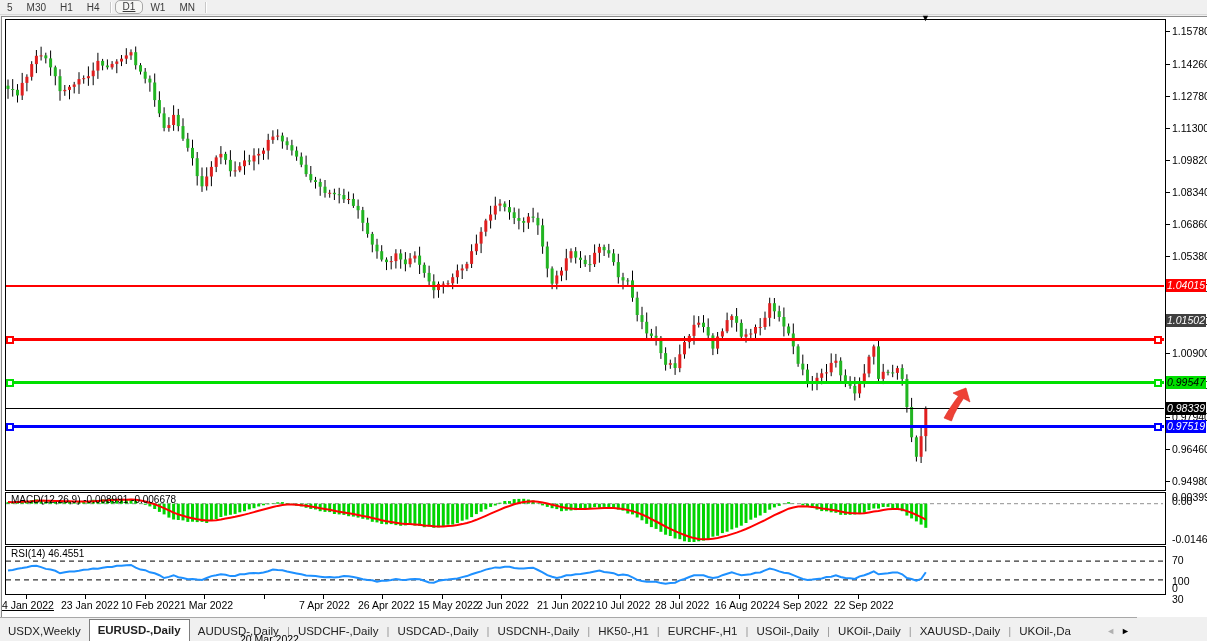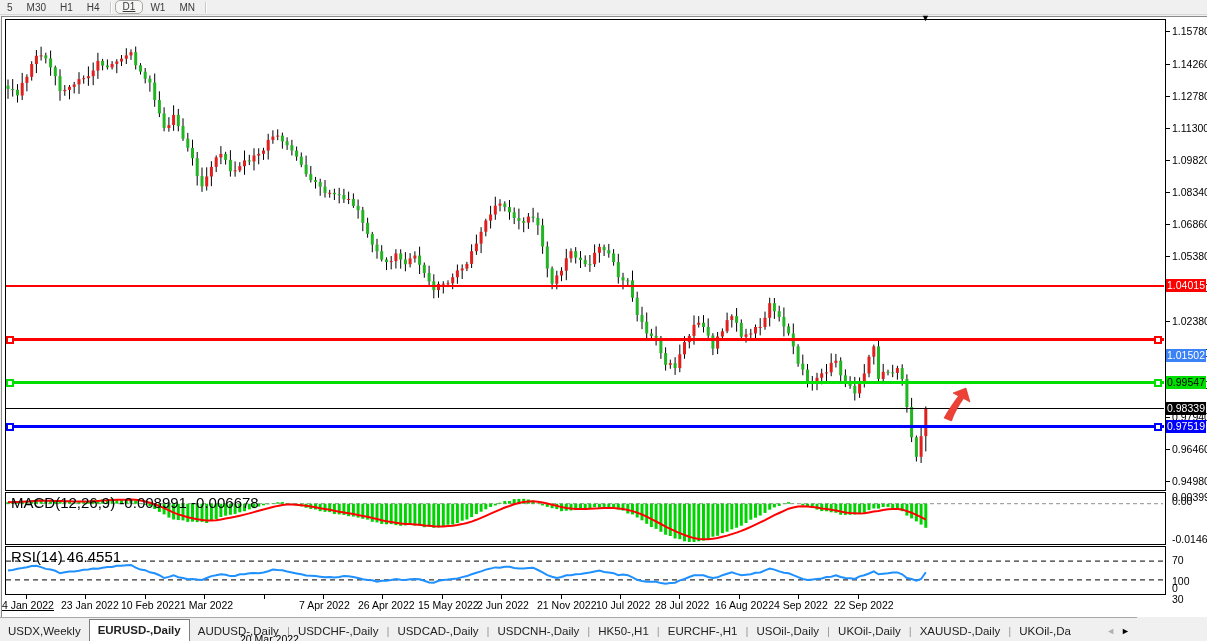--- a/index.html
+++ b/index.html
@@ -14,25 +14,25 @@
   
   #chart-window{position:absolute;left:1px;top:16px;width:1205px;height:600px;background:#ffffff;
                 border-left:1px solid #8a8a8a;border-top:1px solid #8a8a8a;}
   .frame{position:absolute;border:1px solid #000;pointer-events:none;z-index:3;}
   #title-bar{position:absolute;left:11px;top:21px;z-index:4;font-size:11px;color:#000;white-space:nowrap;}
   #title-bar .tri{font-size:8px;margin-right:6px;}
   #title-bar span{margin-right:4px;}
   #svg-holder{position:absolute;left:0;top:0;z-index:1;}
   .hline{position:absolute;left:6px;width:1158px;z-index:4;}
   .price-badge{position:absolute;left:1166px;width:40px;height:13px;line-height:13px;z-index:6;
-               font-size:10.5px;text-align:center;}
+               font-size:10.5px;text-align:center;font-style:italic;}
   .axis-lbl{position:absolute;left:1172px;height:12px;line-height:12px;font-size:10.5px;color:#000;z-index:2;white-space:nowrap;}
   .axis-tick{position:absolute;left:1165px;width:5px;height:1px;background:#000;z-index:2;}
   .handle{position:absolute;width:7px;height:7px;background:#fff;z-index:7;}
-  .pane-lbl{position:absolute;z-index:5;font-size:15px;color:#000;white-space:nowrap;}
+  .pane-lbl{position:absolute;z-index:5;font-size:10px;color:#000;white-space:nowrap;}
   .date-lbl{position:absolute;top:599px;font-size:10.5px;color:#000;z-index:2;white-space:nowrap;}
   .date-tick{position:absolute;top:595px;width:1px;height:4px;background:#000;z-index:2;}
   #shift-marker{position:absolute;left:921px;top:13px;font-size:9px;color:#000;z-index:5;}
   #arrow-ann{position:absolute;left:941px;top:387px;z-index:5;}
   
   #tab-bar{position:absolute;left:0;top:617px;width:1137px;height:24px;background:#f0f0f0;
            border-top:1px solid #a8a8a8;display:flex;align-items:flex-end;font-size:11.5px;color:#222;
            white-space:nowrap;overflow:hidden;}
   .tab{padding:0 8px;height:22px;line-height:22px;cursor:default;}
   .tab.active{background:#fff;border:1px solid #7d7d7d;border-bottom:none;font-weight:bold;height:22px;line-height:21px;}
@@ -768,36 +768,36 @@
     <div class="date-lbl" style="left: 240px; margin-top: 34px;">20 Mar 2022</div>
     <div class="date-tick" style="left: 264px;"></div>
     <div class="date-lbl" style="left: 299px;">7 Apr 2022</div>
     <div class="date-tick" style="left: 323px;"></div>
     <div class="date-lbl" style="left: 358px;">26 Apr 2022</div>
     <div class="date-tick" style="left: 382px;"></div>
     <div class="date-lbl" style="left: 418px;">15 May 2022</div>
     <div class="date-tick" style="left: 442px;"></div>
     <div class="date-lbl" style="left: 477px;">2 Jun 2022</div>
     <div class="date-tick" style="left: 501px;"></div>
-    <div class="date-lbl" style="left: 537px;">21 Nov 2022</div>
+    <div class="date-lbl" style="left: 537px;">21 Jun 2022</div>
     <div class="date-tick" style="left: 561px;"></div>
     <div class="date-lbl" style="left: 596px;">10 Jul 2022</div>
     <div class="date-tick" style="left: 620px;"></div>
     <div class="date-lbl" style="left: 655px;">28 Jul 2022</div>
     <div class="date-tick" style="left: 679px;"></div>
     <div class="date-lbl" style="left: 715px;">16 Aug 2022</div>
     <div class="date-tick" style="left: 739px;"></div>
     <div class="date-lbl" style="left: 774px;">4 Sep 2022</div>
     <div class="date-tick" style="left: 798px;"></div>
     <div class="date-lbl" style="left: 834px;">22 Sep 2022</div>
     <div class="date-tick" style="left: 858px;"></div>
     <div class="hline" style="top: 285px; height: 2px; background: rgb(255, 0, 0);"></div>
     <div class="price-badge" style="top: 279px; background: rgb(255, 0, 0); color: rgb(255, 255, 255);">1.04015</div>
     <div class="hline" style="top: 338px; height: 3px; background: rgb(255, 0, 0);"></div>
-    <div class="price-badge" style="top: 349px; background: #3b82f6; color: rgb(255, 255, 255);">1.01502</div>
+    <div class="price-badge" style="top: 314px; background: #404040; color: rgb(255, 255, 255);">1.01502</div>
     <div class="handle" style="left: 6px; top: 336px; border: 2px solid rgb(255, 0, 0); width: 4px; height: 4px;"></div>
     <div class="handle" style="left: 1154px; top: 336px; border: 2px solid rgb(255, 0, 0); width: 4px; height: 4px;"></div>
     <div class="hline" style="top: 381px; height: 3px; background: rgb(0, 224, 0);"></div>
     <div class="price-badge" style="top: 376px; background: rgb(0, 224, 0); color: rgb(0, 0, 0);">0.99547</div>
     <div class="handle" style="left: 6px; top: 379px; border: 2px solid rgb(0, 224, 0); width: 4px; height: 4px;"></div>
     <div class="handle" style="left: 1154px; top: 379px; border: 2px solid rgb(0, 224, 0); width: 4px; height: 4px;"></div>
     <div class="hline" style="top: 408px; height: 1px; background: rgb(0, 0, 0);"></div>
     <div class="price-badge" style="top: 402px; background: rgb(0, 0, 0); color: rgb(255, 255, 255);">0.98339</div>
     <div class="hline" style="top: 425px; height: 3px; background: rgb(0, 0, 255);"></div>
     <div class="price-badge" style="top: 420px; background: rgb(0, 0, 255); color: rgb(255, 255, 255);">0.97519</div>

